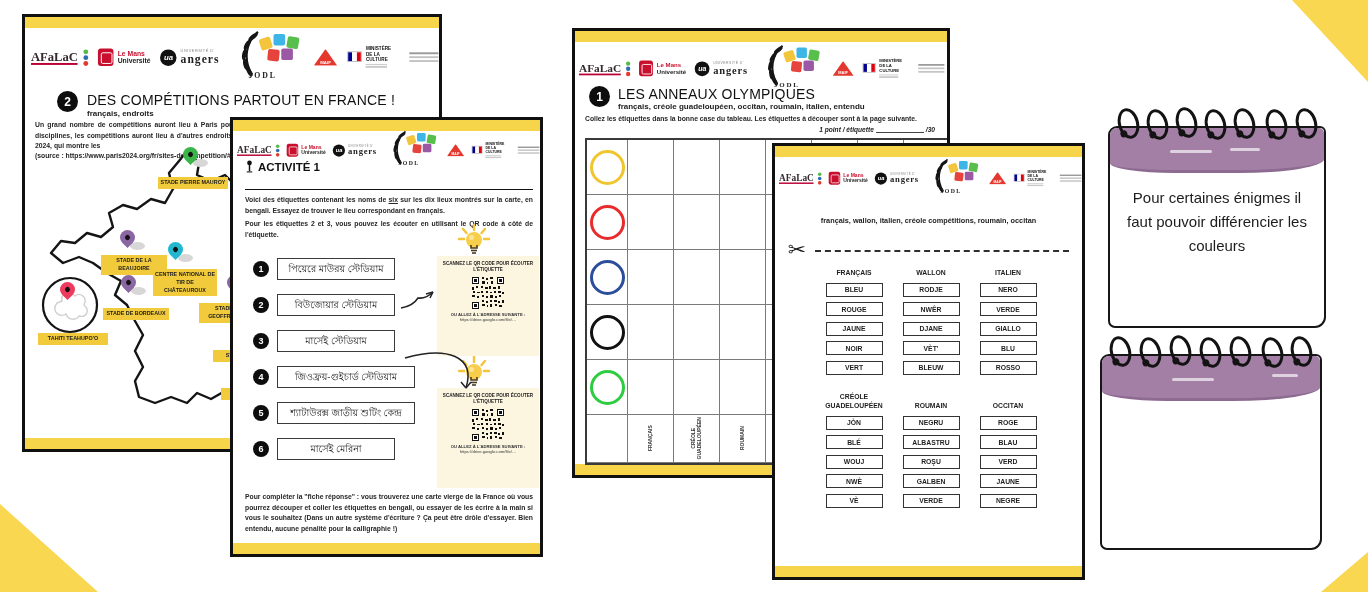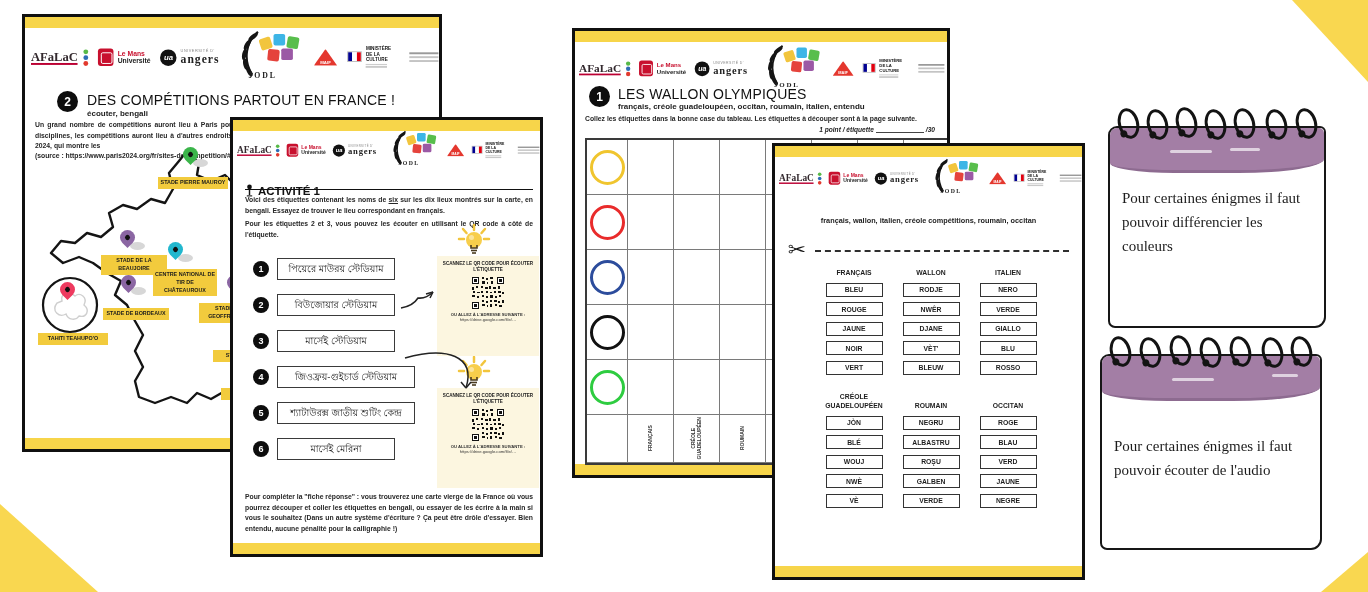--- a/index.html
+++ b/index.html
@@ -97,21 +97,21 @@
   .grp.r2 .gname{height:20px;}
   .wbox{width:55px;height:12px;border:1.5px solid #333;display:flex;align-items:center;justify-content:center;font-size:6.8px;font-weight:700;color:#1d1d1d;background:#fff;}
 
   
   .note{position:absolute;}
   .note-body{position:absolute;left:2px;right:2px;top:20px;bottom:2px;background:#fff;border:2.5px solid #161616;border-radius:9px 6px 11px 7px;overflow:hidden;}
   .note-head{position:absolute;left:0;right:0;top:0;height:42px;background:#A37EA5;border-bottom:3px solid #8d6b90;border-radius:5px 5px 40% 30%/5px 5px 14px 10px;}
   .gloss{position:absolute;height:3px;border-radius:2px;background:rgba(255,255,255,.65);}
   .ringloop{position:absolute;width:15px;height:25px;border:3.2px solid #131313;border-radius:50%;transform:rotate(-14deg);}
   .ringloop:after{content:"";position:absolute;left:-3px;bottom:0px;width:7px;height:7px;border-radius:50%;background:#131313;}
-  .note-text{position:absolute;left:12px;right:12px;text-align:left;font-size:15px;line-height:1.6;color:#1c1c1c;font-family:Liberation Serif, serif;}
+  .note-text{position:absolute;left:12px;right:12px;text-align:center;font-size:15px;line-height:1.6;color:#1c1c1c;}
 </style>
 </head>
 <body>
 
 <svg width="0" height="0" style="position:absolute">
 <defs>
   <g id="qr" fill="#111" shape-rendering="crispEdges">
     <rect x="0" y="0" width="7" height="7"></rect>
         <rect x="1" y="1" width="5" height="5" fill="#fff"></rect>
         <rect x="2" y="2" width="3" height="3"></rect>
@@ -213,21 +213,21 @@
         </span>
       <span class="lg-dg">
           <i></i>
           <i></i>
           <i></i>
         </span>
     </div>
 
     <div class="badge" style="left:32px;top:74px">2</div>
     <div class="doctitle" style="left:62px;top:75px">DES COMPÉTITIONS PARTOUT EN FRANCE !</div>
-    <div class="doclang" style="left:62px;top:92px">écouter, bengali</div>
+    <div class="doclang" style="left:62px;top:92px">français, endroits</div>
     <div class="smallp" style="left:10px;top:103px;width:400px">Un grand nombre de compétitions auront lieu à Paris pour les Jeux Olympiques 2024. Cependant, pour beaucoup de disciplines, les compétitions auront lieu à d'autres endroits en France. Voici une carte tirée du site officiel des JO Paris 2024, qui montre les</div>
     <div class="smallp" style="left:10px;top:134px;width:400px">(source : https://www.paris2024.org/fr/sites-de-competition/#partout</div>
 
     <svg class="mapsvg" width="404" height="292" viewBox="0 0 404 292">
       <path d="M148,6 L160,18 L158,30 L172,36 L186,30 L198,42 L212,40 L224,52 L238,54 L240,68 L252,74 L250,88 L262,96 L258,110 L268,124 L260,138 L270,152 L282,168 L276,182 L288,198 L282,214 L292,228 L284,244 L270,240 L256,248 L240,242 L228,250 L214,244 L200,252 L186,246 L172,254 L158,248 L148,258 L132,252 L116,258 L100,252 L96,236 L104,222 L96,206 L104,190 L96,176 L88,160 L76,150 L82,136 L68,128 L54,118 L40,112 L24,118 L12,108 L22,96 L36,98 L48,88 L62,92 L74,82 L70,68 L84,60 L98,64 L112,54 L126,58 L134,44 L130,28 L140,16 Z" fill="#fff" stroke="#141414" stroke-width="2.4" stroke-linejoin="round"></path>
       <circle cx="31" cy="160" r="27" fill="#fff" stroke="#141414" stroke-width="2.2"></circle>
       <path d="M18,158 c-6,8 2,15 9,11 c2,6 10,7 13,2 c8,2 11,-6 5,-11 c4,-8 -4,-13 -9,-9 c-6,-6 -15,-2 -13,5 z" fill="none" stroke="#cfcfcf" stroke-width="1.4"></path>
     </svg>
 
     <span class="pinshadow" style="left:168px;top:142px"></span>
@@ -313,21 +313,21 @@
             <s></s>
           </span>
         </span>
       <span class="lg-dg">
           <i></i>
           <i></i>
           <i></i>
         </span>
     </div>
 
-    <div class="act-head" style="left:12px;top:64px">
+    <div class="act-head" style="left:12px;top:40px">
       <svg width="9" height="13" viewBox="0 0 10 14">
           <circle cx="5" cy="3" r="2.6" fill="#111"></circle>
           <rect x="4.2" y="5" width="1.6" height="7" fill="#111"></rect>
           <rect x="2" y="12.4" width="6" height="1.2" fill="#111"></rect>
         </svg>
       <span>ACTIVITÉ 1</span>
     </div>
     <div class="rule" style="left:12px;top:69px;width:288px"></div>
 
     <div class="smallp" style="left:12px;top:75px;width:288px"><span>Voici des étiquettes contenant les noms de </span><span style="text-decoration:underline">six</span><span> sur les dix lieux montrés sur la carte, en bengali. Essayez de trouver le lieu correspondant en français.</span></div>
@@ -452,21 +452,21 @@
           </span>
         </span>
       <span class="lg-dg">
           <i></i>
           <i></i>
           <i></i>
         </span>
     </div>
 
     <div class="badge" style="left:14px;top:55px">1</div>
-    <div class="doctitle" style="left:43px;top:55px">LES WALLON OLYMPIQUES</div>
+    <div class="doctitle" style="left:43px;top:55px">LES ANNEAUX OLYMPIQUES</div>
     <div class="doclang" style="left:43px;top:71px">français, créole guadeloupéen, occitan, roumain, italien, entendu</div>
     <div class="smallp" style="left:10px;top:83px;width:356px;text-align:left">Collez les étiquettes dans la bonne case du tableau. Les étiquettes à découper sont à la page suivante.</div>
     <div class="score" style="right:12px;top:94px">
       <span>1 point / étiquette</span>
       <span class="blank"></span>
       <span>/30</span>
     </div>
 
     <div class="tbl" style="left:10px;top:107px">
       <i class="c">
@@ -671,21 +671,20 @@
     <span class="ringloop" style="left:160px;top:3px"></span>
     <span class="ringloop" style="left:190px;top:2px"></span>
   </div>
 
   <div class="note" style="left:1098px;top:334px;width:226px;height:218px;z-index:5">
     <div class="note-body">
       <div class="note-head">
         <span class="gloss" style="left:70px;top:22px;width:42px"></span>
         <span class="gloss" style="left:170px;top:18px;width:26px"></span>
       </div>
-      <div class="note-text" style="top:78px">Pour certaines énigmes il faut pouvoir écouter de l'audio</div>
     </div>
     <span class="ringloop" style="left:12px;top:2px"></span>
     <span class="ringloop" style="left:42px;top:3px"></span>
     <span class="ringloop" style="left:72px;top:1px"></span>
     <span class="ringloop" style="left:102px;top:3px"></span>
     <span class="ringloop" style="left:132px;top:2px"></span>
     <span class="ringloop" style="left:164px;top:3px"></span>
     <span class="ringloop" style="left:193px;top:2px"></span>
   </div>
 

